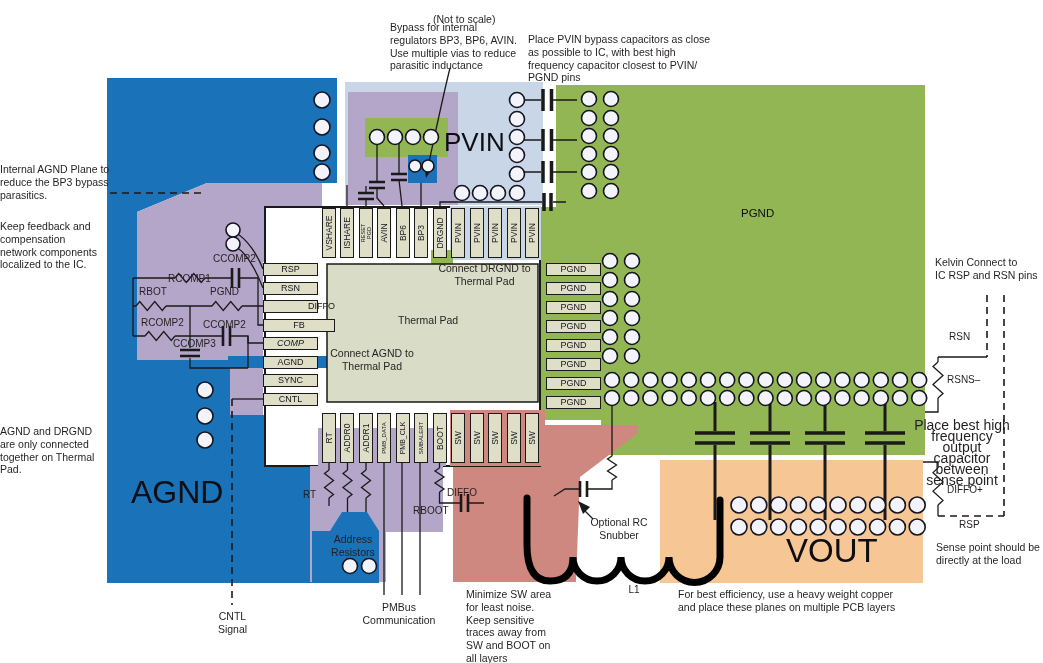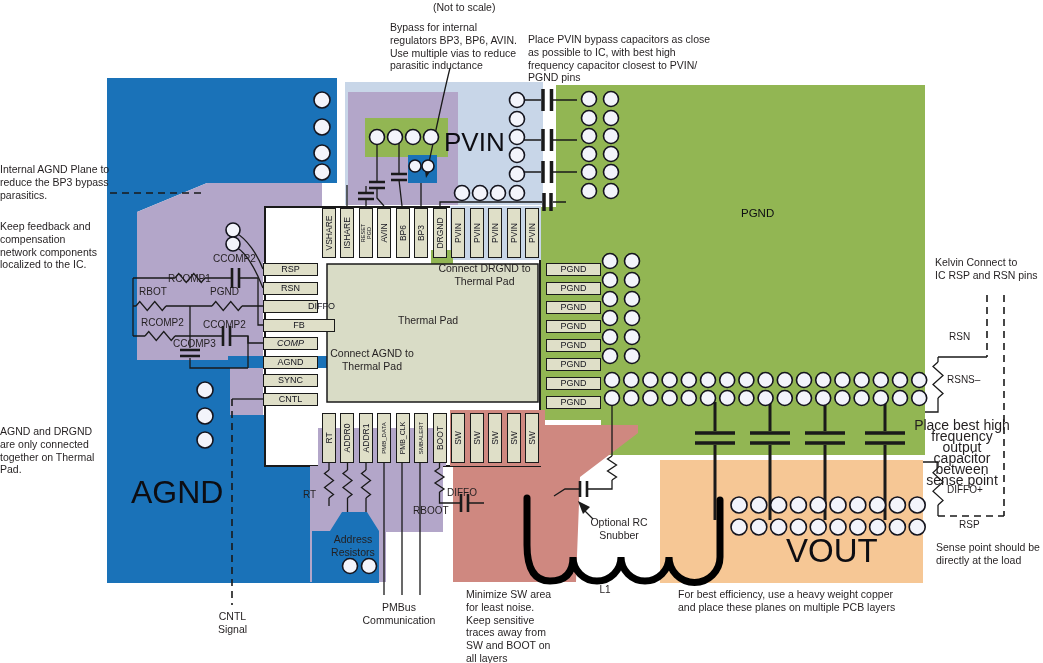--- a/index.html
+++ b/index.html
@@ -337,21 +337,21 @@
       <div class="pin pin-h" style="left: 546px; top: 396px; width: 55px; height: 13px;">
         <span>PGND</span>
       </div>
     </div>
 
   <div class="plane-label" style="left:131px;top:474px;font-size:32px">AGND</div>
   <div class="plane-label" style="left:444px;top:127px;font-size:26px">PVIN</div>
   <div class="plane-label" style="left:741px;top:207px;font-size:11.5px">PGND</div>
   <div class="plane-label" style="left:786px;top:532px;font-size:33px">VOUT</div>
 
-  <div class="note" style="left:433px;top:1px">(Not to scale)</div>
+  <div class="note" style="left:433px;top:13px">(Not to scale)</div>
   <div class="note" style="left:390px;top:21px">Bypass for internal
 regulators BP3, BP6, AVIN.
 Use multiple vias to reduce
 parasitic inductance</div>
   <div class="note" style="left:528px;top:33px">Place PVIN bypass capacitors as close
 as possible to IC, with best high
 frequency capacitor closest to PVIN/
 PGND pins</div>
   <div class="note" style="left:0px;top:163px">Internal AGND Plane to
 reduce the BP3 bypass
@@ -397,18 +397,18 @@
   <div class="clabel" style="left:168px;top:273px">RCOMP1</div>
   <div class="clabel" style="left:213px;top:253px">CCOMP2</div>
   <div class="clabel" style="left:139px;top:286px">RBOT</div>
   <div class="clabel" style="left:210px;top:286px">PGND</div>
   <div class="clabel" style="left:141px;top:317px">RCOMP2</div>
   <div class="clabel" style="left:203px;top:319px">CCOMP2</div>
   <div class="clabel" style="left:173px;top:338px">CCOMP3</div>
   <div class="clabel" style="left:303px;top:489px">RT</div>
   <div class="clabel" style="left:447px;top:487px">DIFFO</div>
   <div class="clabel" style="left:413px;top:505px">RBOOT</div>
-  <div class="clabel" style="left:590px;top:584px;width:30px;text-align:center">L1</div>
+  <div class="clabel" style="left:619px;top:584px;width:30px;text-align:center">L1</div>
   <div class="clabel" style="left:949px;top:331px">RSN</div>
   <div class="clabel" style="left:947px;top:374px">RSNS–</div>
   <div class="clabel" style="left:947px;top:484px">DIFFO+</div>
   <div class="clabel" style="left:959px;top:519px">RSP</div>
 </div>
 
 </body></html>

